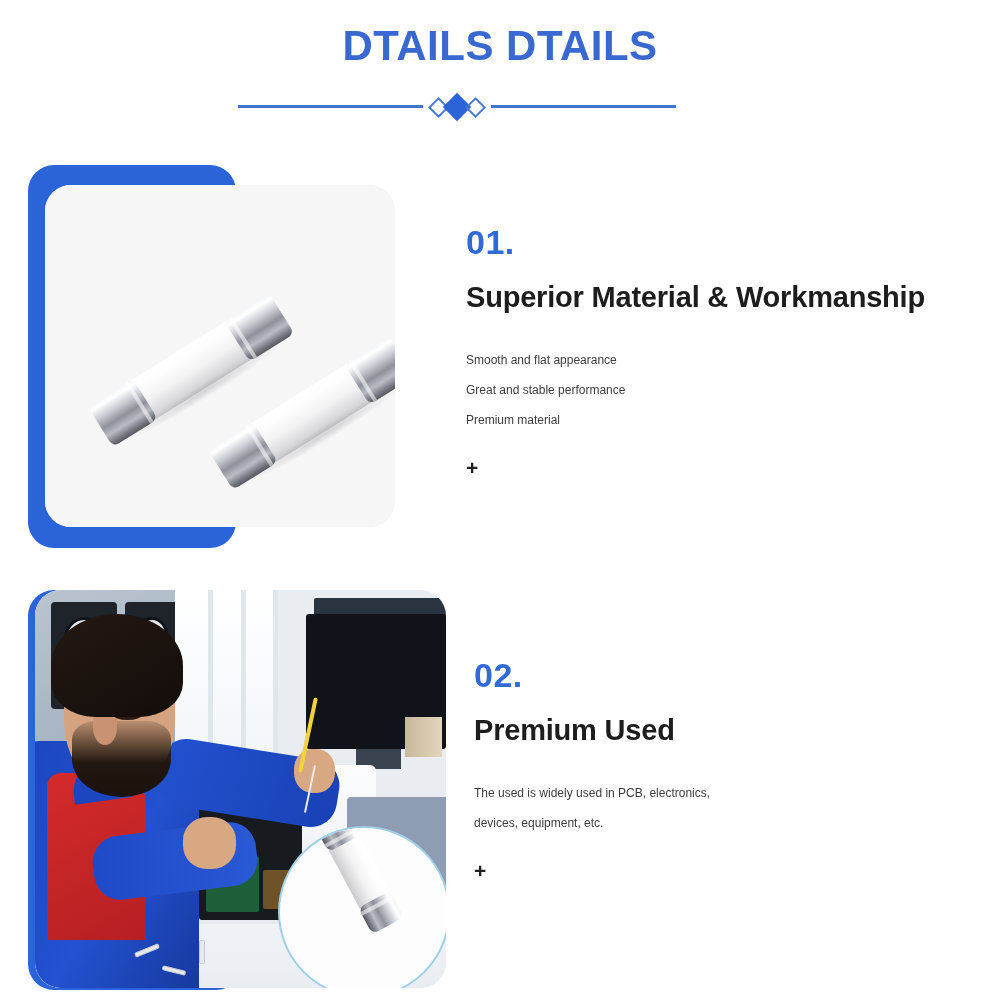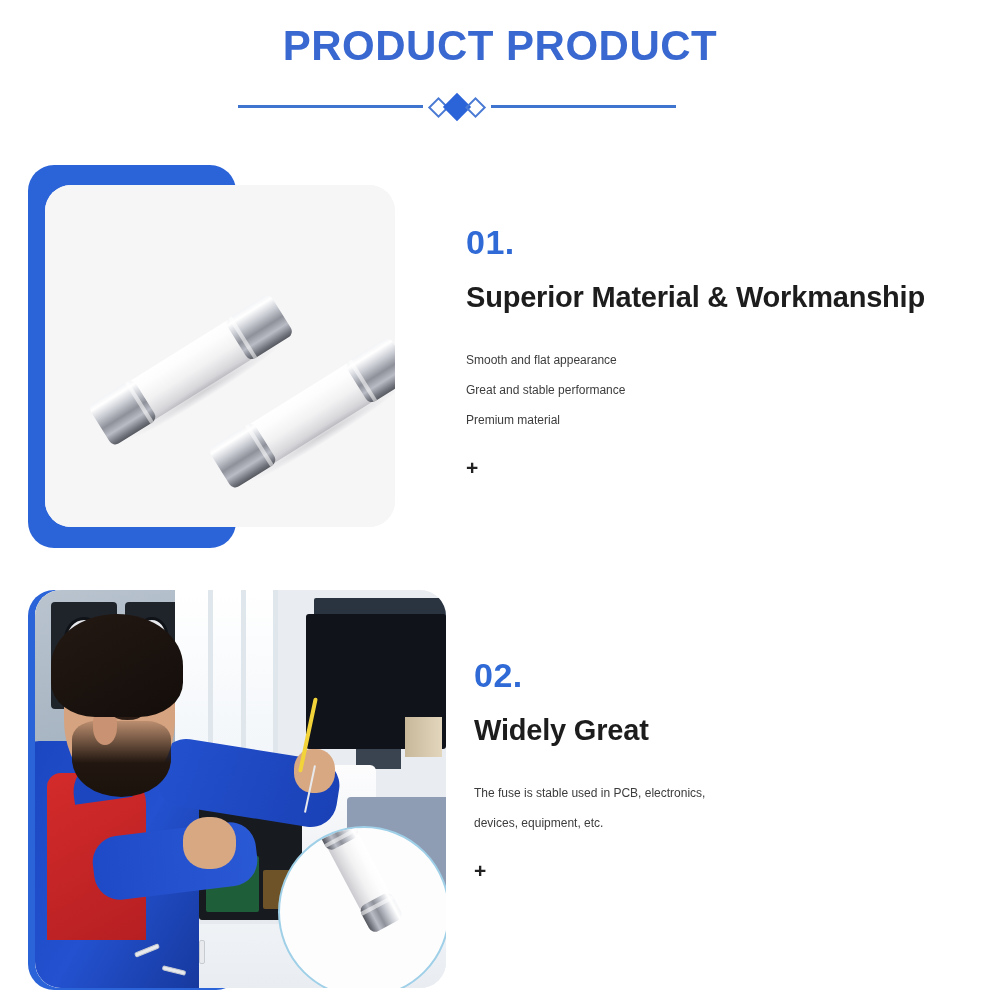--- a/index.html
+++ b/index.html
@@ -279,21 +279,21 @@
     width: 122px; height: 34px;
     transform: rotate(62deg);
     transform-origin: center;
   }
 </style>
 </head>
 <body>
 
 <div class="page">
 
-  <div class="page-title">PRODUCT PRODUCT</div>
+  <div class="page-title">DTAILS DTAILS</div>
 
   <div class="divider">
     <div class="divider-line left"></div>
     <div class="divider-line right"></div>
     <div class="divider-ornament">
       <span class="dia dia-outline l"></span>
       <span class="dia dia-center"></span>
       <span class="dia dia-outline r"></span>
     </div>
   </div>
@@ -419,22 +419,22 @@
                   <span class="ring"></span>
                 </div>
             </div>
           </div>
         </div>
       </div>
     </div>
 
     <div class="text-col" style="left:474px; top:80px; width:500px;">
       <div class="f-number">02.</div>
-      <div class="f-heading">Widely Great</div>
+      <div class="f-heading">Premium Used</div>
       <div class="f-body">
-        <span class="bline">The fuse is stable used in PCB, electronics,</span>
+        <span class="bline">The used is widely used in PCB, electronics,</span>
         <span class="bline">devices, equipment, etc.</span>
       </div>
       <div class="f-plus">+</div>
     </div>
   </div>
 
 </div>
 
 </body></html>

